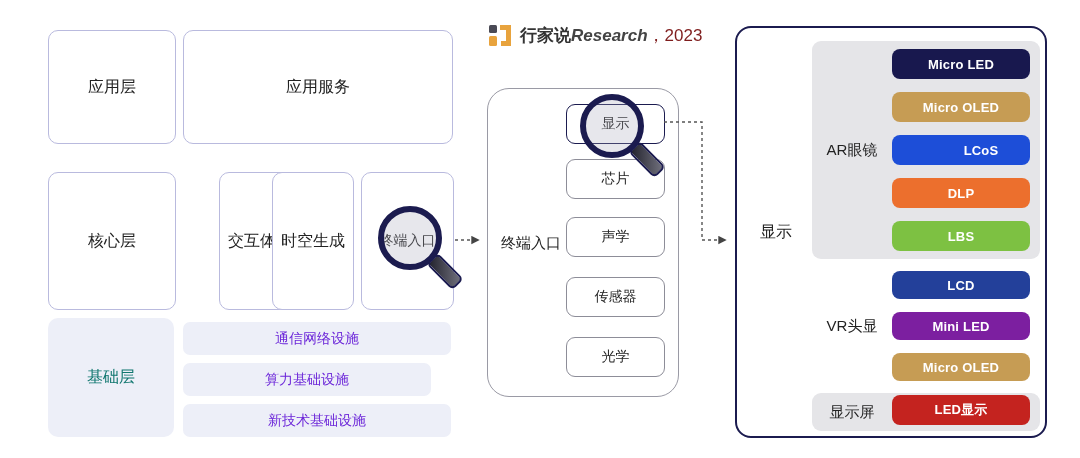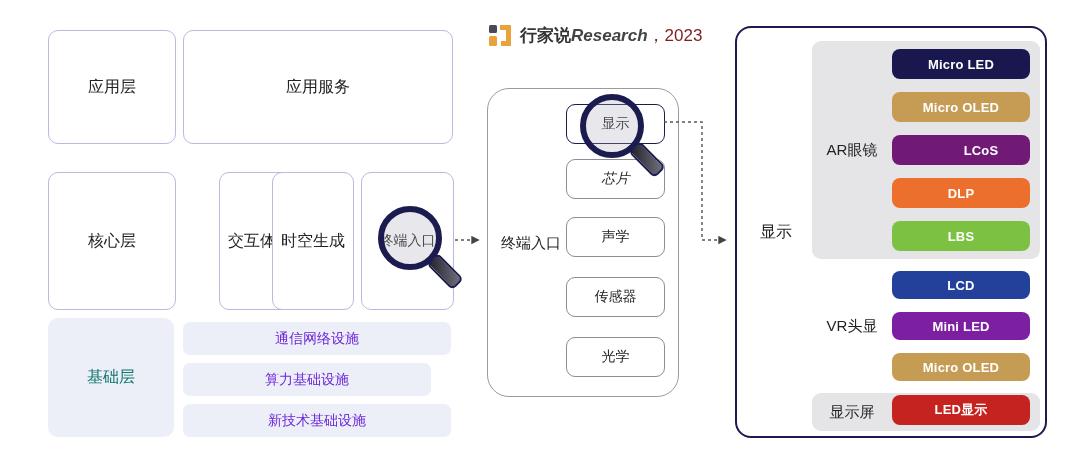--- a/index.html
+++ b/index.html
@@ -86,36 +86,36 @@
       </svg>
     </span>
     <span class="txt">
       <span class="brand">行家说</span><span class="research">Research</span><span class="year">，2023</span>
     </span>
   </div>
 
   <div class="mid-container">
     <span class="mid-label">终端入口</span>
     <div class="mid-item hl" style="top:15px;">显示</div>
-    <div class="mid-item" style="top:70px;font-style:italic;">芯片</div>
+    <div class="mid-item" style="top:70px;">芯片</div>
     <div class="mid-item" style="top:128px;">声学</div>
     <div class="mid-item" style="top:188px;">传感器</div>
     <div class="mid-item" style="top:248px;">光学</div>
   </div>
 
   <div class="right-container">
     <span class="right-label">显示</span>
     <div class="groups">
 
       <div class="group gray" style="height:218px;">
         <div class="group-label">AR眼镜</div>
         <div class="pills">
           <div class="pill" style="background-color: rgb(24, 24, 78);">Micro LED</div>
           <div class="pill" style="background-color: rgb(198, 156, 84);">Micro OLED</div>
-          <div class="pill" style="background-color: #701a75; padding-left: 40px;">LCoS</div>
+          <div class="pill" style="background-color: #1d4ed8; padding-left: 40px;">LCoS</div>
           <div class="pill" style="background-color: rgb(236, 111, 45);">DLP</div>
           <div class="pill" style="background-color: rgb(125, 193, 66);">LBS</div>
         </div>
       </div>
 
       <div class="group white" style="height:126px;">
         <div class="group-label">VR头显</div>
         <div class="pills">
           <div class="pill" style="background-color: rgb(35, 64, 154);">LCD</div>
           <div class="pill" style="background-color: rgb(124, 31, 160);">Mini LED</div>

